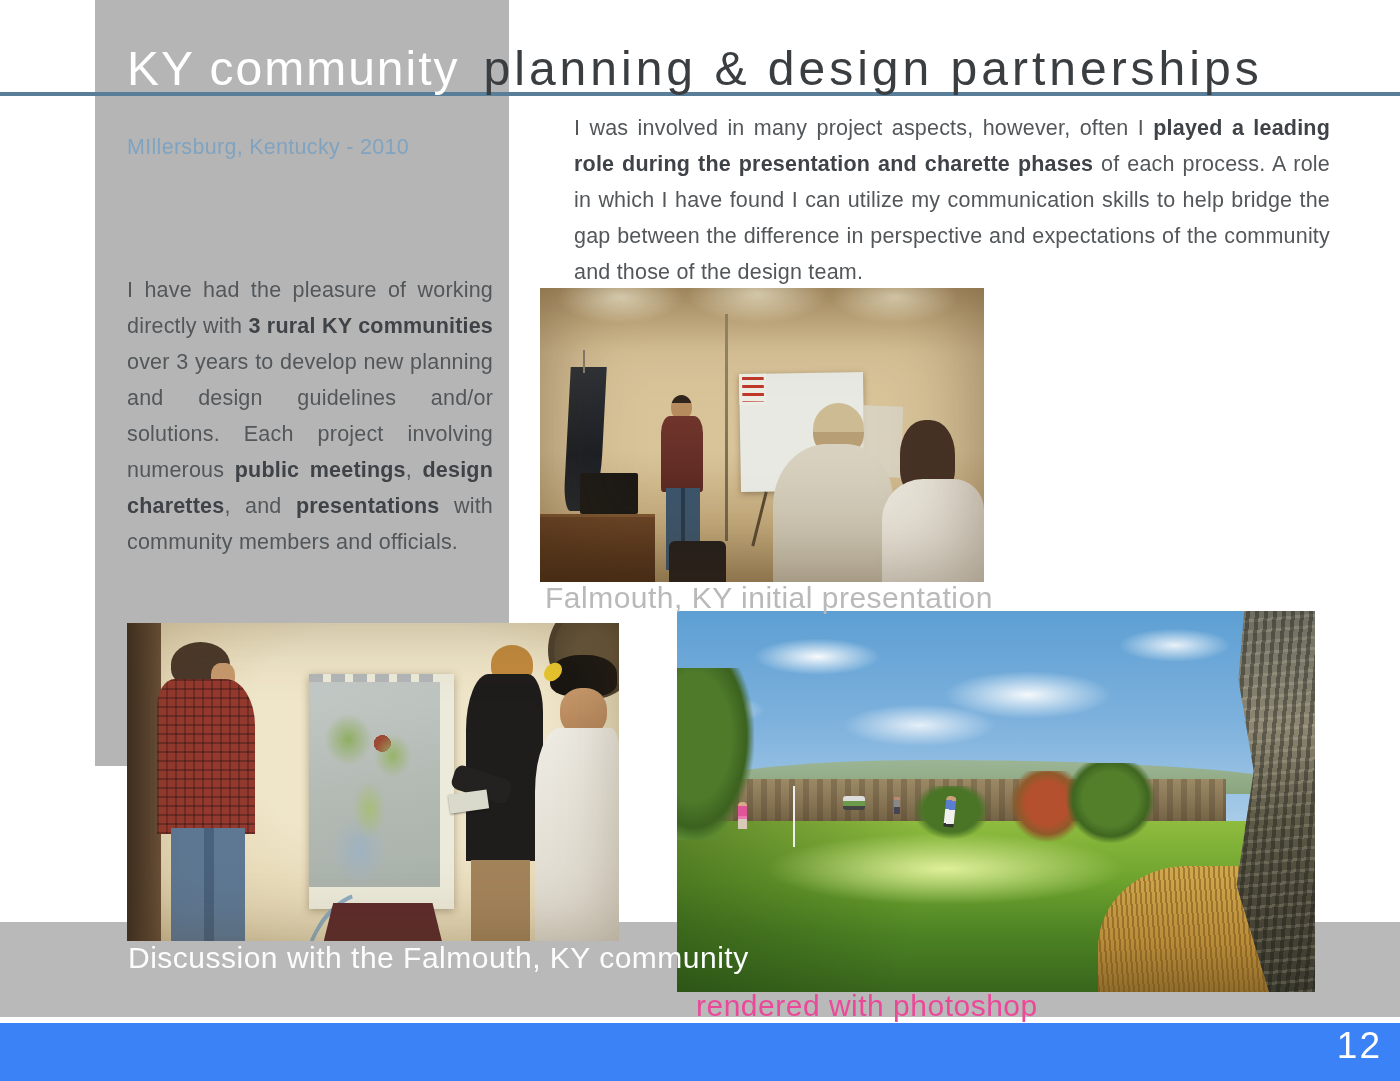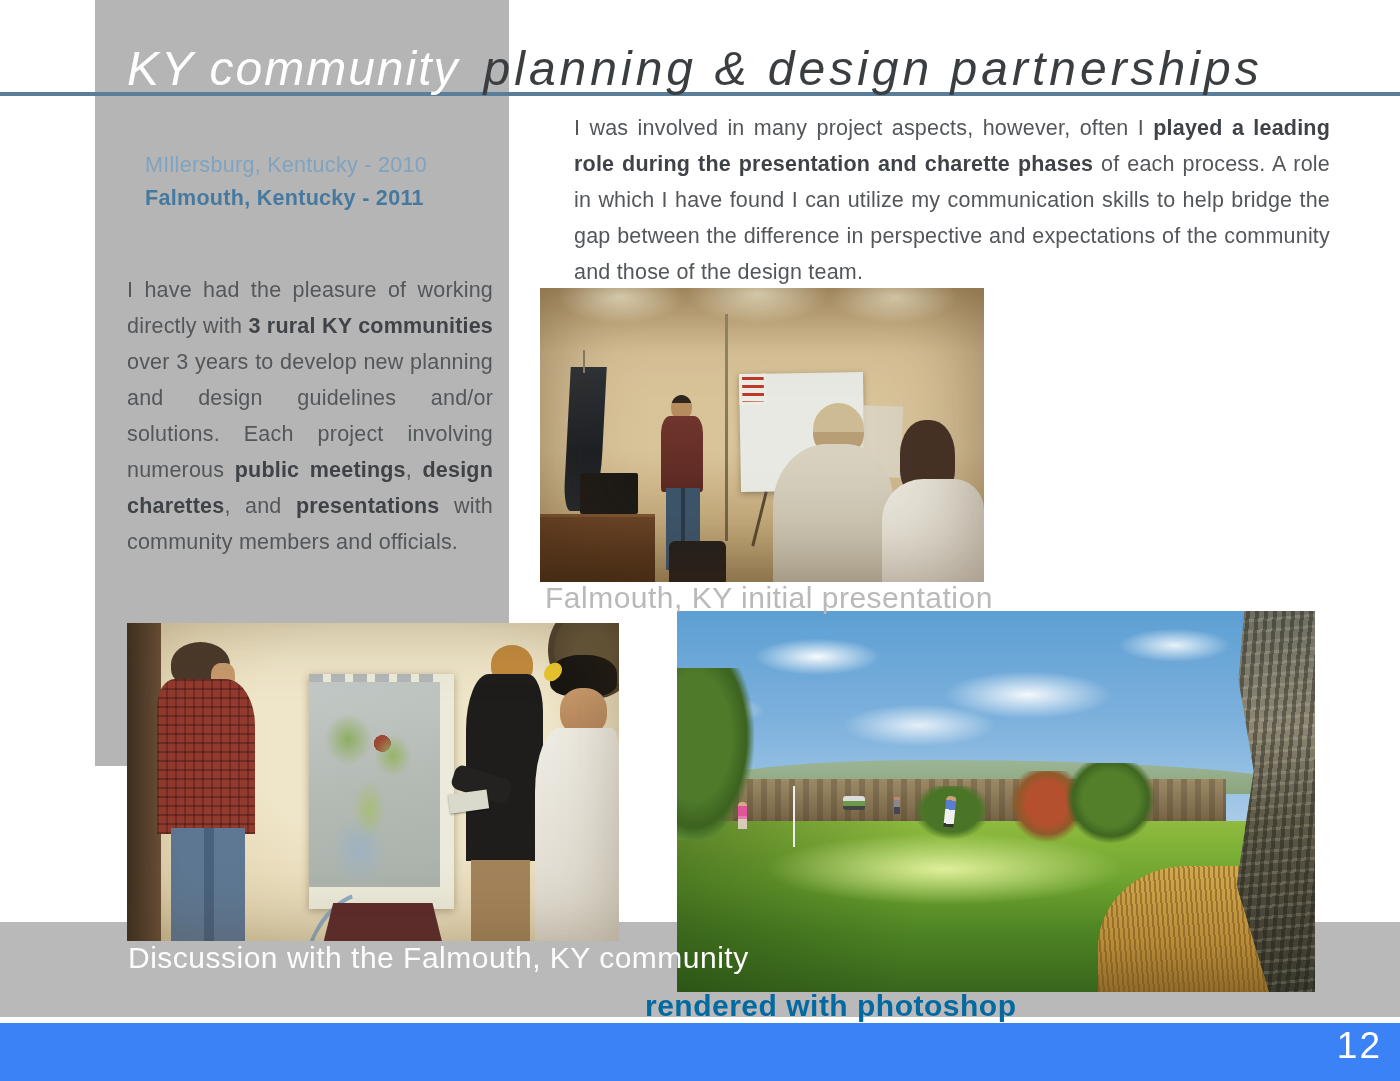--- a/index.html
+++ b/index.html
@@ -11,42 +11,42 @@
   
   .gray-panel   { position:absolute; left:95px;  top:0;      width:414px;  height:766px; background:#b5b5b5; z-index:0; }
   .bottom-band  { position:absolute; left:0;     top:922px;  width:1400px; height:95px;  background:#b9b9b9; z-index:1; }
   .footer-bar   { position:absolute; left:0;     top:1023px; width:1400px; height:58px;  background:#3b82f6; z-index:1; }
   .page-num     { position:absolute; right:18px; top:2px; font-size:37px; letter-spacing:2px; color:#ffffff; }
   .rule         { position:absolute; left:0; top:92px; width:1400px; height:4px; background:#587e9a; z-index:2; }
 
   
   .title {
     position:absolute; left:127px; top:44px; margin:0; z-index:3;
-    font-size:48px; font-weight:400; line-height:1.05; white-space:nowrap; letter-spacing:2px;font-style:italic;
+    font-size:48px; font-weight:400; line-height:1.05; white-space:nowrap; letter-spacing:2px;
   }
   .t-left  { color:#ffffff; margin-right:24px; }
   .t-right { color:#3a3e41; letter-spacing:4px; }
 
   
-  .locations { position:absolute; left:127px; top:131px; margin:18px; padding:0; list-style:none;
+  .locations { position:absolute; left:127px; top:131px; margin:0; padding:0; list-style:none;
                font-size:21.5px; line-height:33px; letter-spacing:.3px; z-index:3; }
   .loc.light { color:#7fa3c0; font-weight:400; }
   .loc.bold  { color:#47799f; font-weight:700; }
 
   .para { position:absolute; margin:0; font-size:21.5px; line-height:36px; color:#53575a;
           text-align:justify; letter-spacing:.2px; z-index:3; }
   .para .b { font-weight:700; color:#3f4347; }
   .left-intro  { left:127px; top:272px; width:366px; }
   .right-intro { left:574px; top:110px; width:756px; }
   .side-note   { left:1000px; top:402px; width:318px; color:#b9bbbd; line-height:39.5px; }
 
   .caption { position:absolute; font-size:30px; letter-spacing:.5px; z-index:4; font-weight:400; }
   .cap-pres { left:545px; top:581px; color:#b9b9b9; }
   .cap-disc { left:128px; top:941px; color:#fdfdfd; }
-  .cap-golf { left:645px; top:989px; color:#0369a1;font-weight:bold; }
+  .cap-golf { left:696px; top:989px; color:#ec4899; }
 
   
   .photo { position:absolute; overflow:hidden; z-index:2; }
   .photo > div { position:absolute; }
 
   
   .photo-pres { left:540px; top:288px; width:444px; height:294px;
     background:
       radial-gradient(ellipse 90px 38px at 18% 3%,  rgba(255,248,218,.95), rgba(255,248,218,0) 70%),
       radial-gradient(ellipse 100px 42px at 49% 2%, rgba(255,248,218,.95), rgba(255,248,218,0) 70%),
@@ -175,21 +175,20 @@
   <div class="bottom-band"></div>
   <div class="footer-bar">
     <div class="page-num">12</div>
   </div>
   <div class="rule"></div>
 
   <h1 class="title"><span class="t-left">KY community</span><span class="t-right">planning &amp; design partnerships</span></h1>
 
   <ul class="locations">
     <li class="loc light">MIllersburg, Kentucky - 2010</li>
-    <li class="loc bold">Falmouth, Kentucky - 2011</li>
   </ul>
 
   <p class="para left-intro"><span>I have had the pleasure of working directly with </span><span class="b">3 rural KY communities</span><span> over 3 years to develop new planning and design guidelines and/or solutions. Each project involving numerous </span><span class="b">public meetings</span><span>, </span><span class="b">design charettes</span><span>, and </span><span class="b">presentations</span><span> with community members and officials.</span></p>
 
   <p class="para right-intro"><span>I was involved in many project aspects, however, often I </span><span class="b">played a leading role during the presentation and charette phases</span><span> of each process. A role in which I have found I can utilize my communication skills to help bridge the gap between the difference in perspective and expectations of the community and those of the design team.</span></p>
 
 
   <div class="photo photo-pres">
     <div class="p-flag"></div>
     <div class="p-flagpole"></div>

